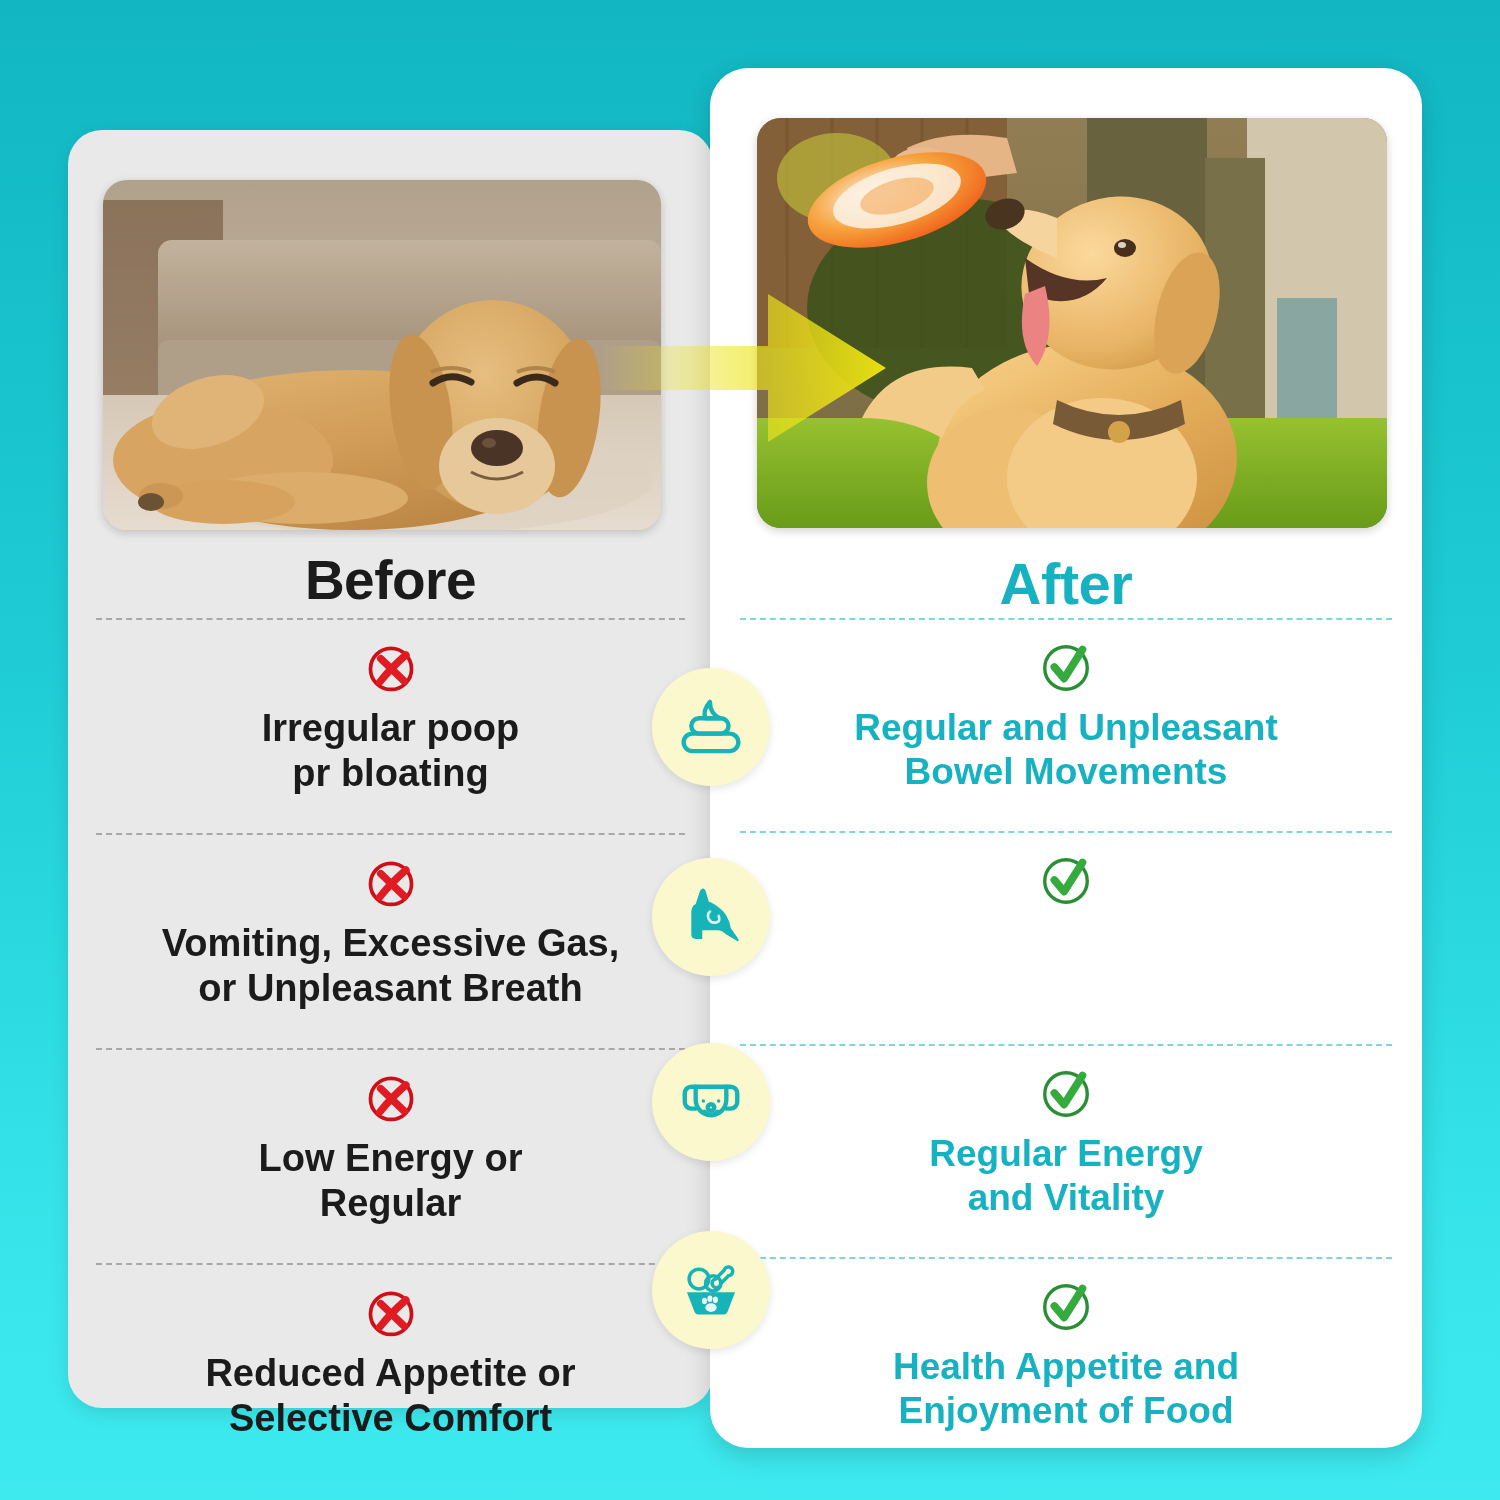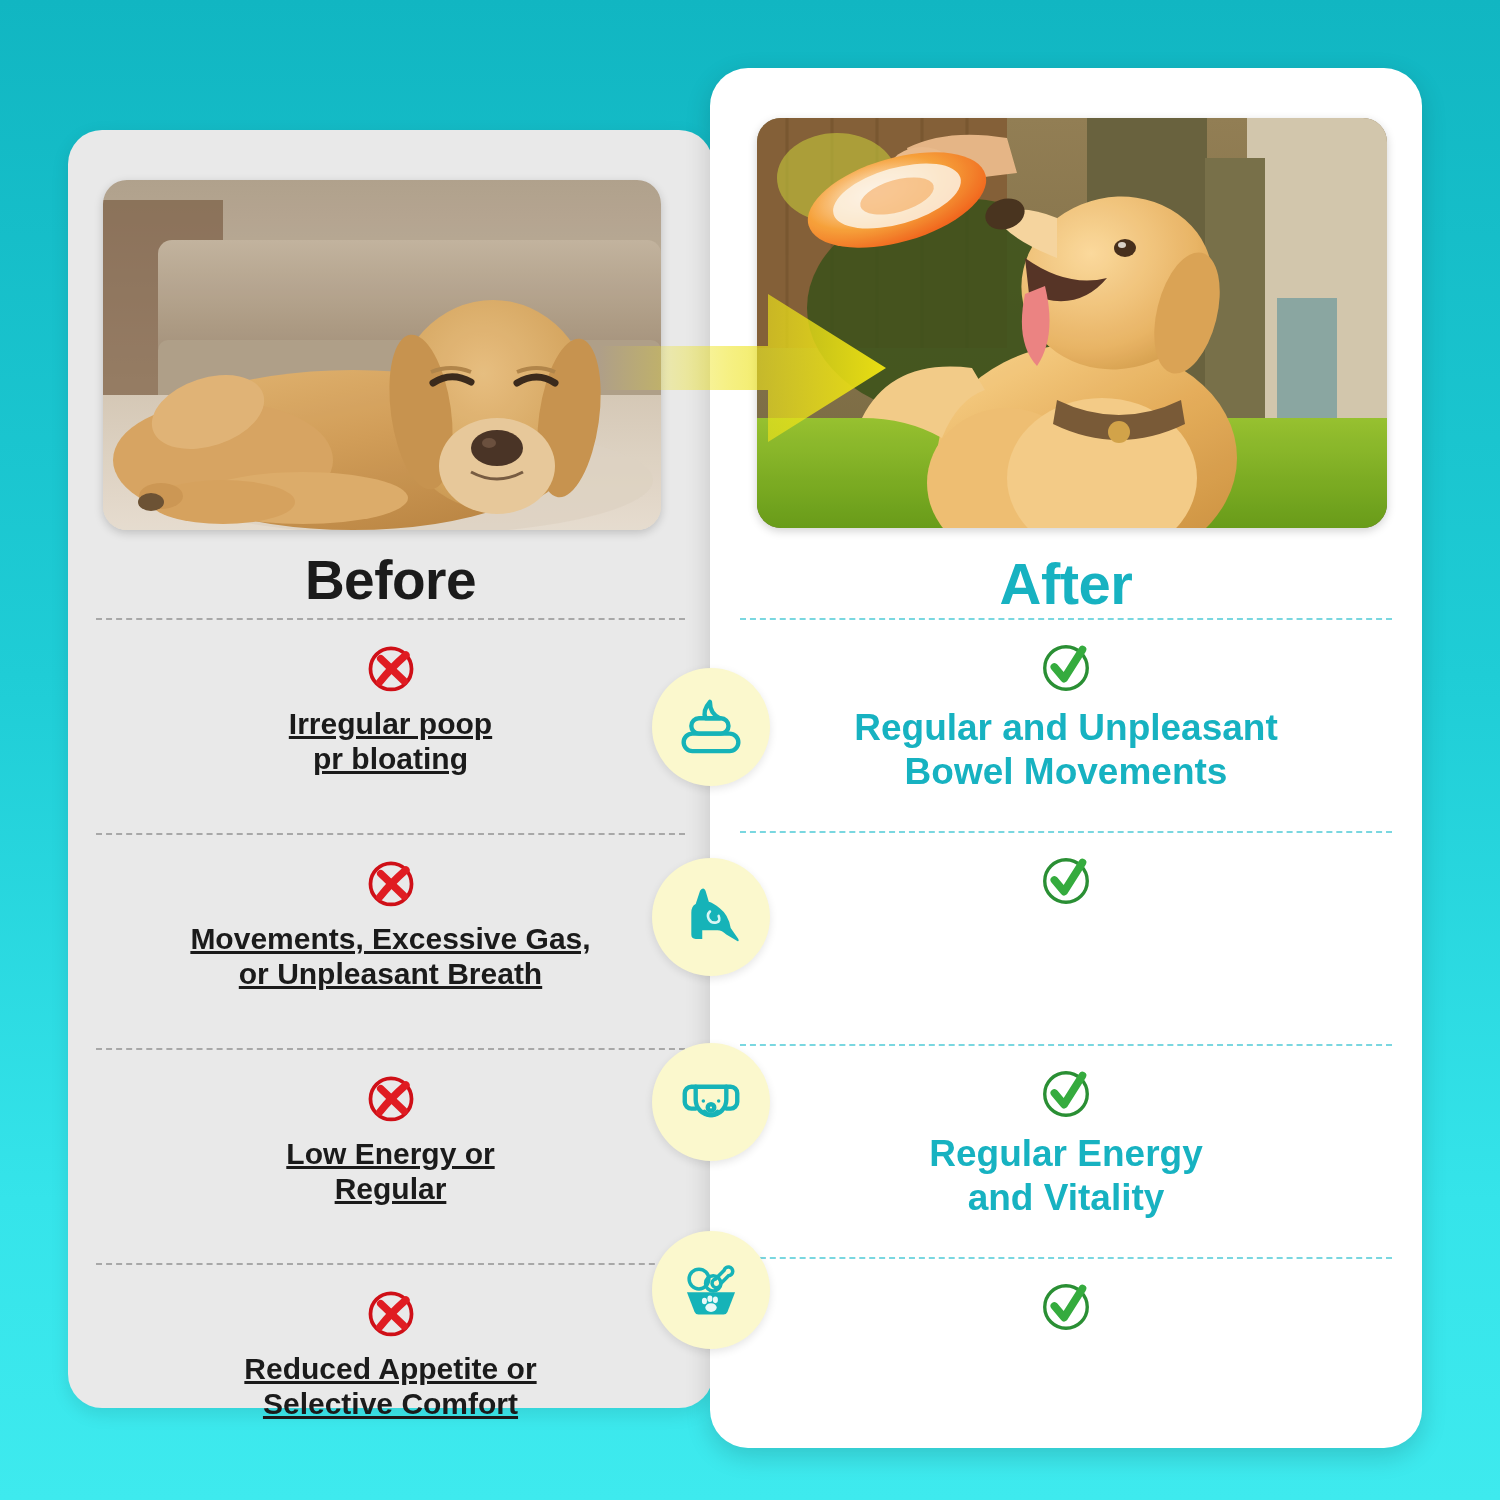--- a/index.html
+++ b/index.html
@@ -52,22 +52,22 @@
   .row-a { height:193px; padding:0 30px; }
 
   .divider { height:0; border-top:2px dashed #a8a8a8; margin:0 28px; }
   .divider-a { height:0; border-top:2px dashed #7ad7e0; margin:0 30px; }
 
   .mark { display:block; margin:0 auto; }
   .mark-x { width:56px; height:56px; margin-top:20px; }
   .mark-v { width:58px; height:58px; margin-top:18px; }
 
   .row-text {
-    font-size:30px; line-height:1.18; font-weight:bold;
-    color:#1b1b1b; margin-top:10px; white-space:pre-line;text-decoration:underline;
+    font-size:38px; line-height:1.18; font-weight:bold;
+    color:#1b1b1b; margin-top:10px; white-space:pre-line;
   }
   .row-text-a {
     font-size:37px; line-height:1.2; font-weight:bold;
     color:#17b2c1; margin-top:10px; white-space:pre-line;
   }
 
   
   .badge {
     position:absolute; width:118px; height:118px; border-radius:50%;
     background:#fbf8cd; box-shadow:0 3px 9px rgba(0,0,0,.10);
@@ -258,21 +258,21 @@
       <div class="row-text">Irregular poop
 pr bloating</div>
     </div>
     <div class="divider"></div>
     <div class="row row-b">
       <svg class="mark mark-x" viewBox="0 0 60 60">
         <circle cx="30" cy="31" r="22" fill="none" stroke="#cf0f17" stroke-width="4"></circle>
         <path d="M19 20 L44 44" stroke="#e01c22" stroke-width="8" stroke-linecap="round"></path>
         <path d="M46 16 Q30 30 18 45" stroke="#e01c22" stroke-width="8" stroke-linecap="round" fill="none"></path>
       </svg>
-      <div class="row-text">Movements, Excessive Gas,
+      <div class="row-text">Vomiting, Excessive Gas,
 or Unpleasant Breath</div>
     </div>
     <div class="divider"></div>
     <div class="row row-b">
       <svg class="mark mark-x" viewBox="0 0 60 60">
         <circle cx="30" cy="31" r="22" fill="none" stroke="#cf0f17" stroke-width="4"></circle>
         <path d="M19 20 L44 44" stroke="#e01c22" stroke-width="8" stroke-linecap="round"></path>
         <path d="M46 16 Q30 30 18 45" stroke="#e01c22" stroke-width="8" stroke-linecap="round" fill="none"></path>
       </svg>
       <div class="row-text">Low Energy or
@@ -315,20 +315,22 @@
       </svg>
       <div class="row-text-a">Regular Energy
 and Vitality</div>
     </div>
     <div class="divider-a"></div>
     <div class="row row-a">
       <svg class="mark mark-v" viewBox="0 0 60 60">
         <circle cx="30" cy="31" r="22" fill="none" stroke="#2a8f34" stroke-width="3.5"></circle>
         <path d="M18 30 L28 42 L47 12" stroke="#35ab3e" stroke-width="8" fill="none" stroke-linecap="round" stroke-linejoin="round"></path>
       </svg>
+      <div class="row-text-a">Health Appetite and
+Enjoyment of Food</div>
     </div>
   </div>
 
   <div class="badge b1">
     <svg viewBox="0 0 64 64">
       <g fill="none" stroke="#16b3b8" stroke-width="4" stroke-linejoin="round" stroke-linecap="round">
         <path d="M31 9 Q31 20 40 24 L27 24 Q24 17 31 9 Z"></path>
         <path d="M21 24 h20 a7 7 0 0 1 0 14 h-20 a7 7 0 0 1 0 -14 Z"></path>
         <path d="M15 38 h34 a8 8 0 0 1 0 16 h-34 a8 8 0 0 1 0 -16 Z"></path>
       </g>

